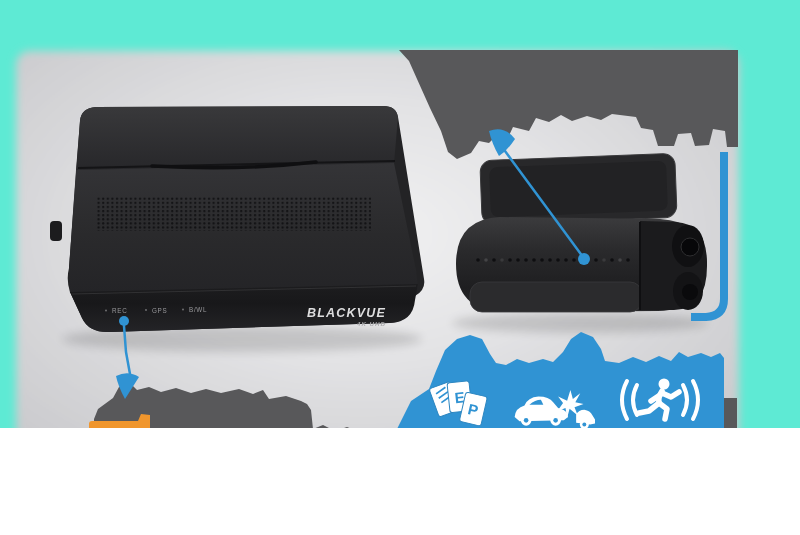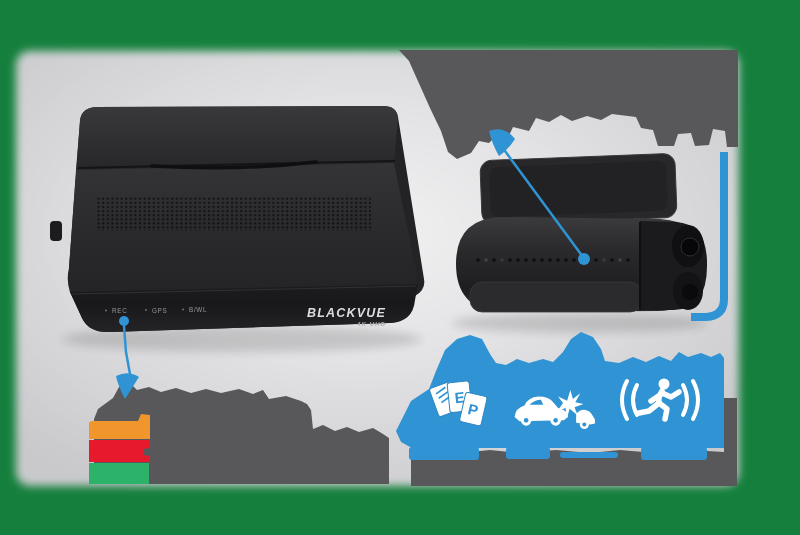--- a/index.html
+++ b/index.html
@@ -1,16 +1,16 @@
 <!DOCTYPE html>
 <html><head>
 <meta charset="utf-8">
 <style>
   html,body{margin:0;padding:0;background:#ffffff;}
-  .stage{position:relative;width:800px;height:535px;background:#15803d;overflow:hidden;
+  .stage{position:relative;width:800px;height:428px;background:#5eead4;overflow:hidden;
          font-family:"Liberation Sans",sans-serif;text-align:right;}
   svg{display:block;}
   text{font-family:"Liberation Sans",sans-serif;}
   .logo{font-style:italic;font-weight:bold;letter-spacing:1.2px;}
   .badge{font-style:italic;font-weight:bold;letter-spacing:1px;}
   .ledlbl{letter-spacing:.7px;}
   .cardletter{font-weight:bold;}
 </style>
 </head>
 <body>

